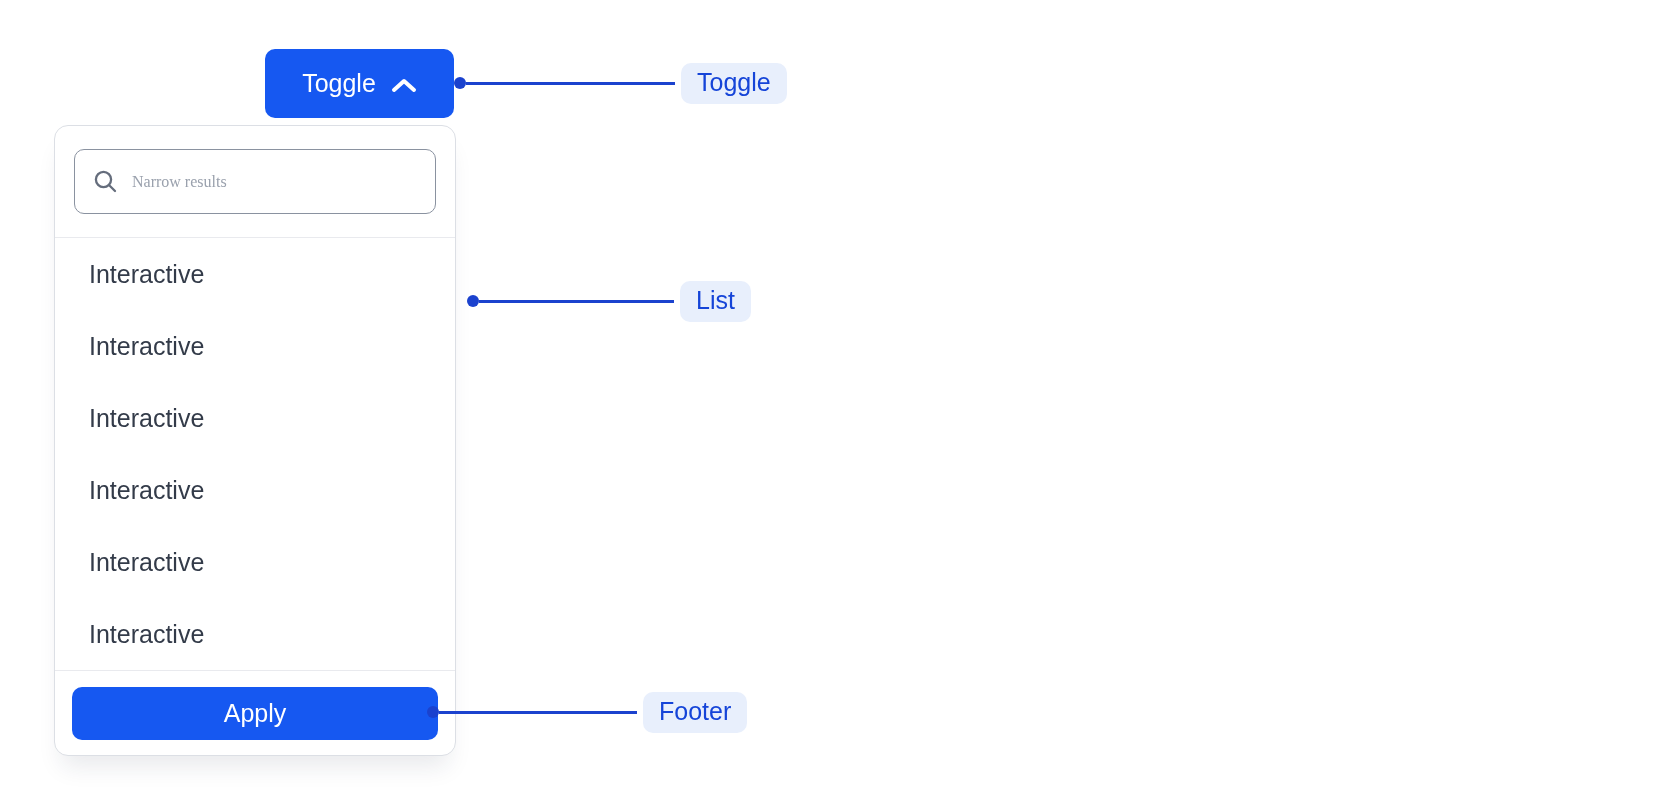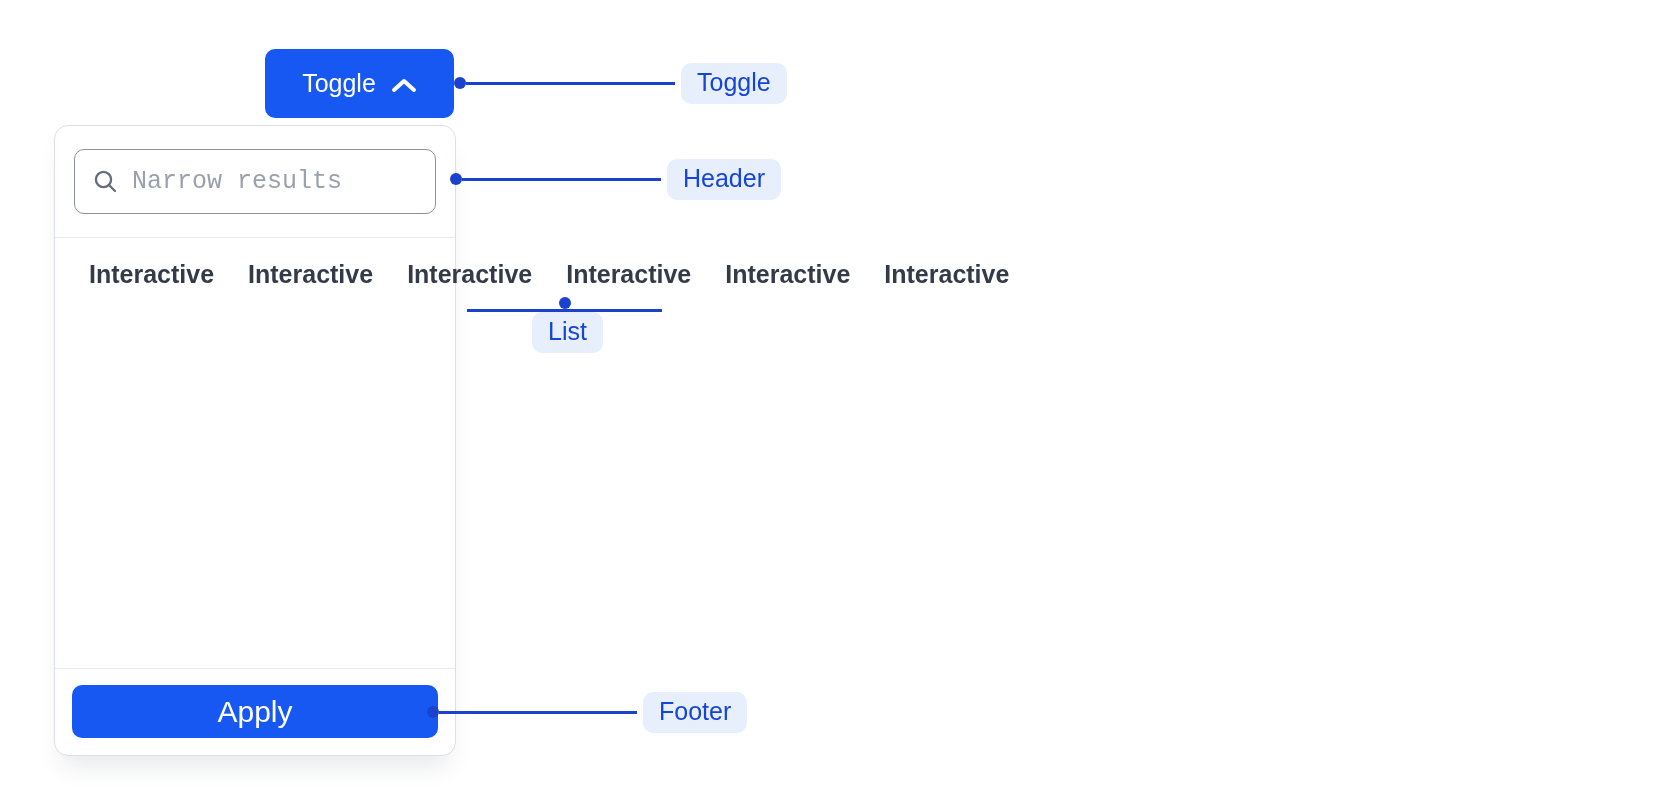--- a/index.html
+++ b/index.html
@@ -33,54 +33,54 @@
     border-bottom: 1px solid #E9EAEE; flex: 0 0 auto;
   }
   .search-box {
     height: 65px; width: 100%;
     border: 1.5px solid #8A92A0; border-radius: 10px;
     display: flex; align-items: center; padding: 0 14px 0 18px; gap: 14px;
     background: #ffffff;
   }
   .search-box input {
     flex: 1; min-width: 0; border: none; outline: none;
-    font-size: 25px; color: #4c1d95; background: transparent;
-    font-family: Liberation Mono, monospace;
+    font-size: 16px; color: #4c1d95; background: transparent;
+    font-family: Liberation Serif, serif;
   }
   .search-box input::placeholder { color: #9AA1AD; opacity: 1; }
 
-  .list { flex: 1 1 auto; display: flex; flex-direction: row; font-weight: bold; }
+  .list { flex: 1 1 auto; display: flex; flex-direction: column; }
   .list-item {
     height: 72px; display: flex; align-items: center; padding-left: 34px;
     font-size: 25px; color: #333B49; cursor: pointer;
   }
 
   .panel-footer {
     flex: 0 0 auto; height: 87px; padding: 16px 17px 18px 17px;
     border-top: 1px solid #E9EAEE;
   }
   .apply-btn {
     width: 100%; height: 53px; background: #1658F1; border: none;
-    border-radius: 10px; color: #ffffff; font-size: 30px; font-weight: 500;
+    border-radius: 10px; color: #ffffff; font-size: 25px; font-weight: 500;
     font-family: "Liberation Sans", sans-serif; cursor: pointer;
     display: flex; align-items: center; justify-content: center;
   }
 
   
   .ann { position: absolute; height: 40px; display: flex; align-items: center; }
   .ann .dot  { width: 12px; height: 12px; border-radius: 50%; background: #1B42CE; flex: 0 0 auto; }
   .ann .line { height: 3px; background: #1B42CE; flex: 0 0 auto; }
   .ann .pill {
     margin-left: 6px; padding: 5px 16px 7px 16px; border-radius: 10px;
     background: #E8EFFC; color: #1544D8; font-size: 25px; font-weight: 500;
     white-space: nowrap;
   }
   .ann-toggle { left: 446px; top: 63px;  }  .ann-toggle .line { width: 209px; }
   .ann-header { left: 442px; top: 159px; }  .ann-header .line { width: 199px; }
-  .ann-list   { left: 459px; top: 297px; flex-direction: column; }  .ann-list   .line { width: 195px; }
+  .ann-list   { left: 459px; top: 281px; }  .ann-list   .line { width: 195px; }
   .ann-footer { left: 419px; top: 692px; }  .ann-footer .line { width: 198px; }
 </style>
 </head>
 <body>
 
 <div class="canvas">
 
   <button class="toggle-btn">
     <span>Toggle</span>
     <span class="chev">
@@ -118,25 +118,20 @@
     </div>
 
   </div>
 
   <div class="ann ann-toggle">
     <span class="dot"></span>
     <span class="line"></span>
     <span class="pill">Toggle</span>
   </div>
 
-  <div class="ann ann-header">
-    <span class="dot"></span>
-    <span class="line"></span>
-    <span class="pill">Header</span>
-  </div>
 
   <div class="ann ann-list">
     <span class="dot"></span>
     <span class="line"></span>
     <span class="pill">List</span>
   </div>
 
   <div class="ann ann-footer">
     <span class="dot"></span>
     <span class="line"></span>

